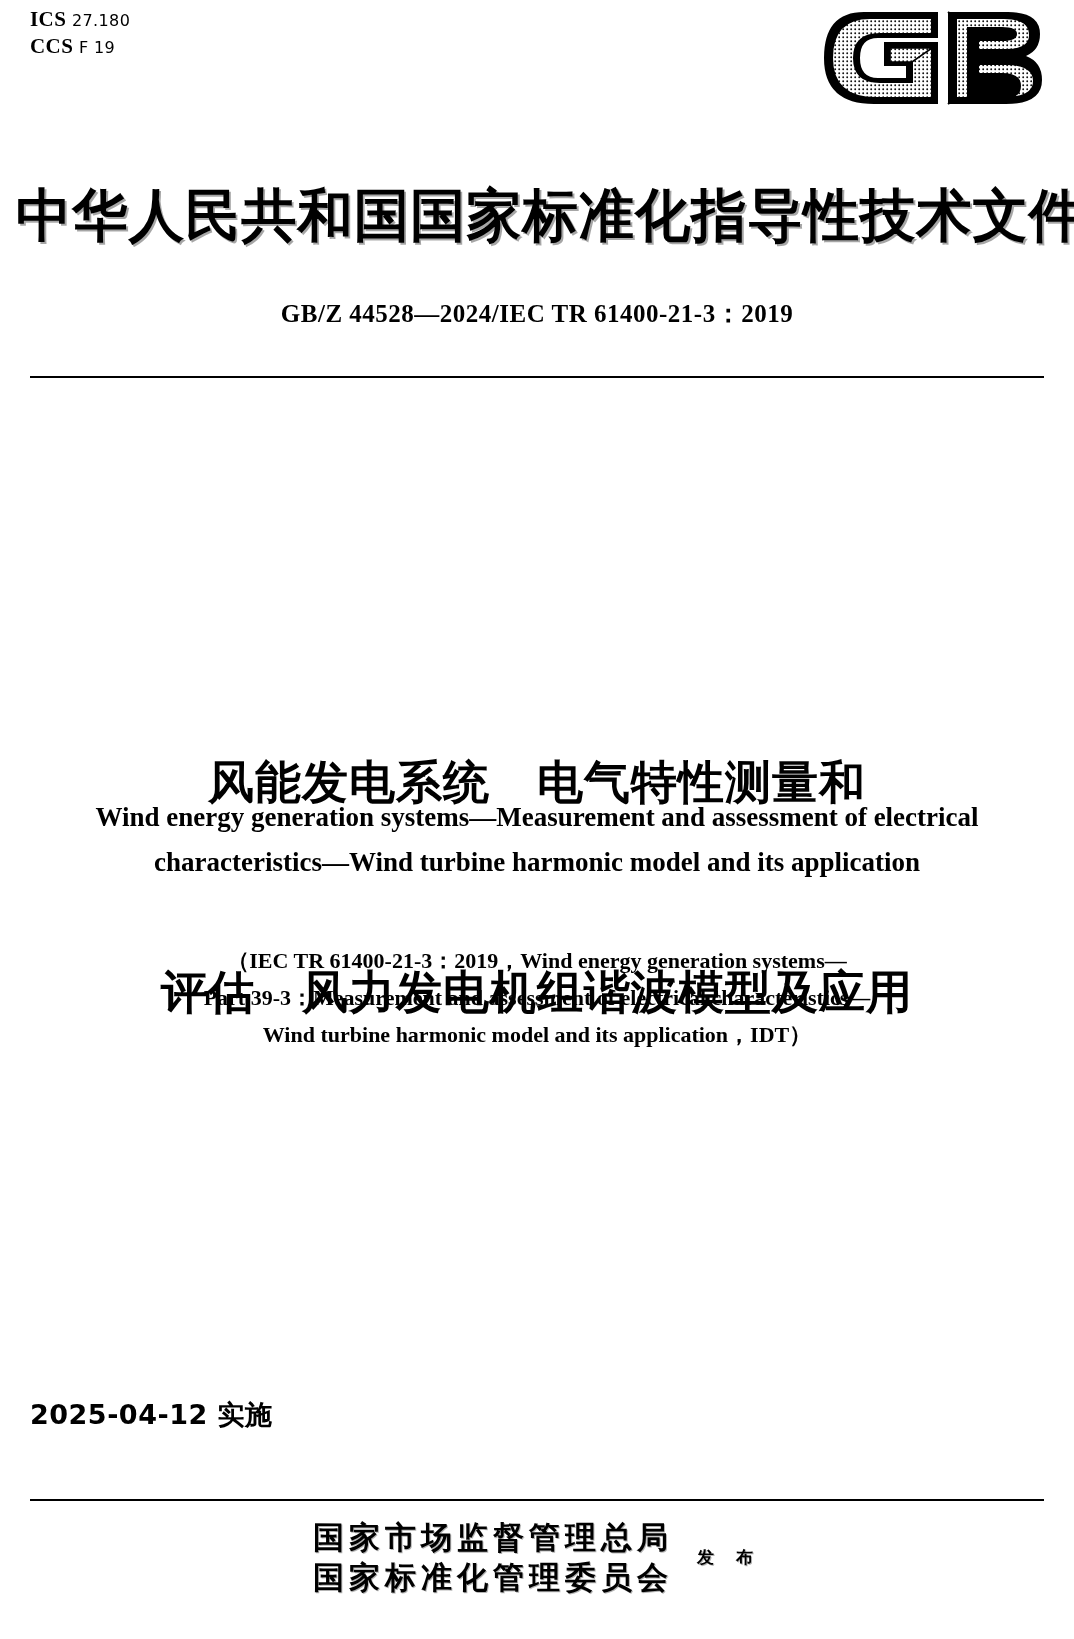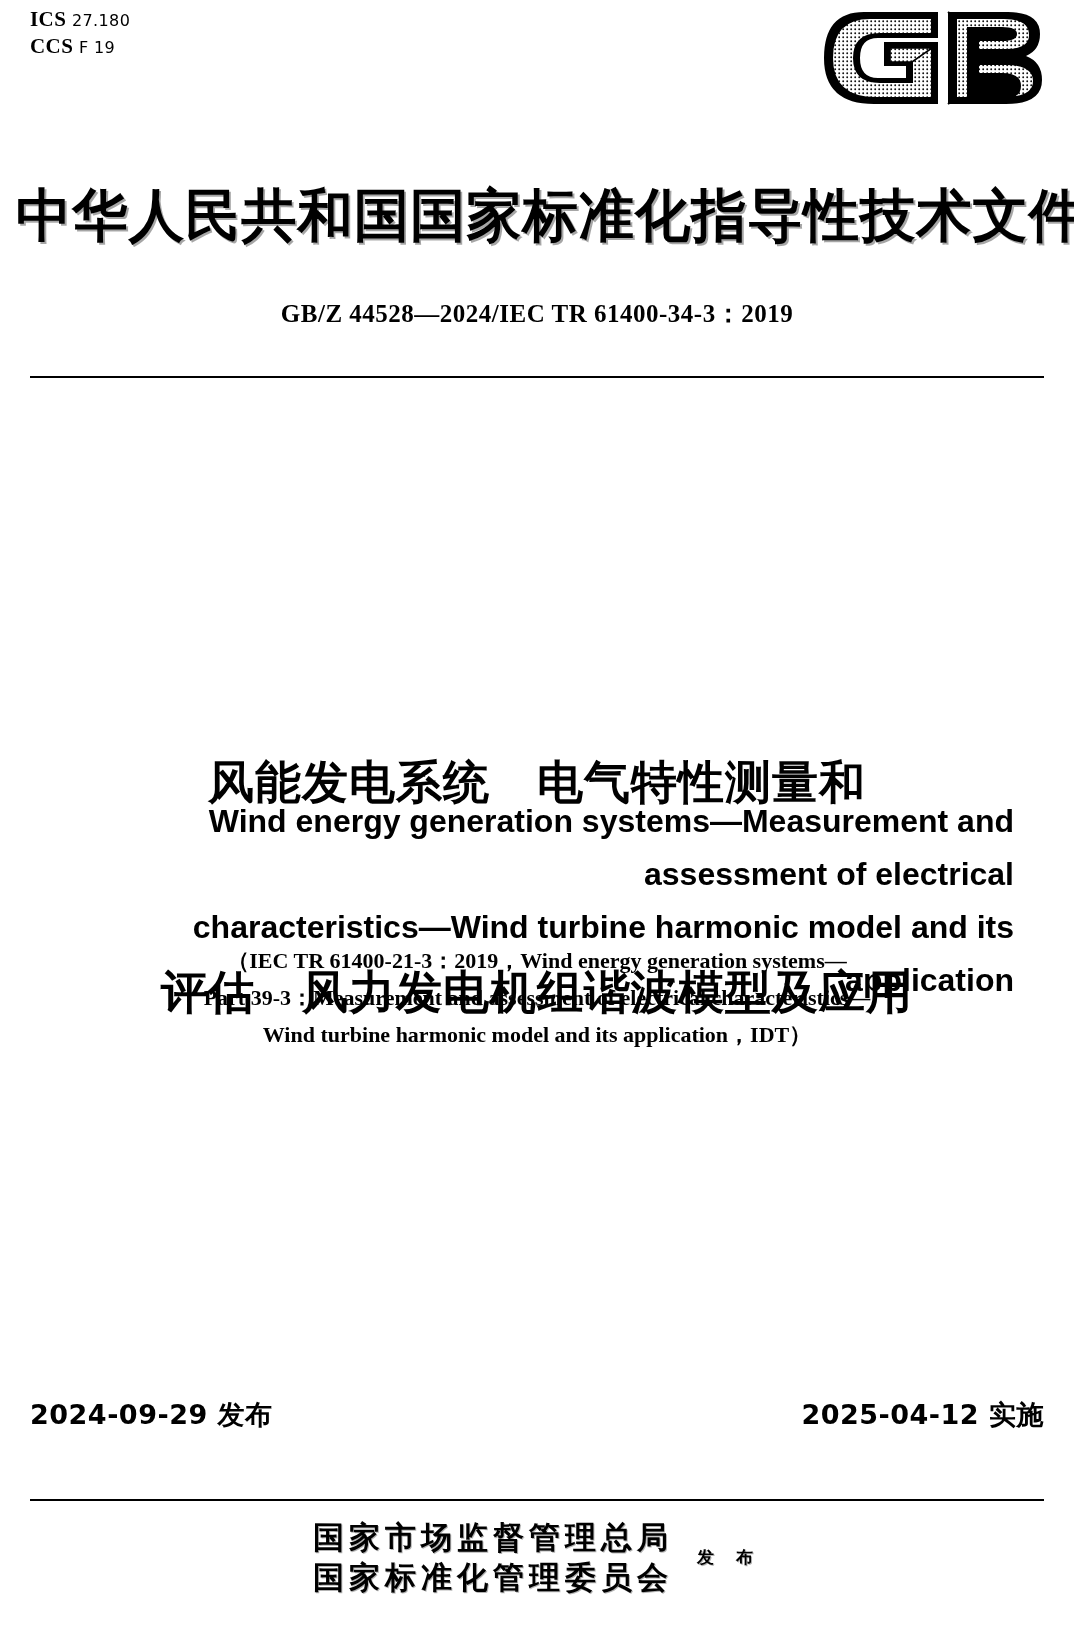--- a/index.html
+++ b/index.html
@@ -112,24 +112,24 @@
     line-height: 1.52;
     letter-spacing: 1px;
     white-space: pre;
   }
 
   .title-en {
     position: absolute;
     left: 60px;
     right: 60px;
     top: 795px;
-    text-align: right;
-    font-family: Liberation Sans, sans-serif;
-    font-weight: bold;
-    font-size: 32px;
+    text-align: center;
+    font-family: Liberation Serif, serif;
+    font-weight: bold;
+    font-size: 27px;
     line-height: 1.66;
   }
 
   .source-note {
     position: absolute;
     left: 70px;
     right: 70px;
     top: 943px;
     text-align: center;
     font-family: "Liberation Serif", "DejaVu Serif", serif;
@@ -209,42 +209,41 @@
 
     <path d="M154 10 L202 10 Q228 10 228 27 Q228 42 204 42 L176 42 L176 32 L200 32 Q214 32 214 26 Q214 20 200 20 L166 20 L166 90 L200 90 Q218 90 218 78 Q218 66 200 66 L176 66 L176 56 L204 56 Q232 56 232 73 Q232 90 202 90 L154 90 Z" fill="url(#dots)" stroke="#000000" stroke-width="2"></path>
 
     <line x1="146" y1="4" x2="154" y2="10" stroke="#000000" stroke-width="2"></line>
     <line x1="146" y1="96" x2="154" y2="90" stroke="#000000" stroke-width="2"></line>
   </svg>
 </div>
 
 <div class="national-header">中华人民共和国国家标准化指导性技术文件</div>
 
-<div class="std-number">GB/Z 44528—2024/IEC TR 61400-34-3：2019</div>
+<div class="std-number">GB/Z 44528—2024/IEC TR 61400-21-3：2019</div>
 
 <div class="rule-top"></div>
 
 <div class="title-cn">
   <div>风能发电系统　电气特性测量和</div>
   <div>评估　风力发电机组谐波模型及应用</div>
 </div>
 
 <div class="title-en">
   <div>Wind energy generation systems—Measurement and assessment of electrical</div>
   <div>characteristics—Wind turbine harmonic model and its application</div>
 </div>
 
 <div class="source-note">
   <div>（IEC TR 61400-21-3：2019，Wind energy generation systems—</div>
   <div>Part 39-3：Measurement and assessment of electrical characteristics—</div>
   <div>Wind turbine harmonic model and its application，IDT）</div>
 </div>
 
 <div class="footer-dates">
-  <div>2024-09-29 发布</div>
   <div>2025-04-12 实施</div>
 </div>
 
 <div class="rule-footer"></div>
 
 <div class="publisher">
   <div class="publisher-names">
     <div>国家市场监督管理总局</div>
     <div>国家标准化管理委员会</div>
   </div>

